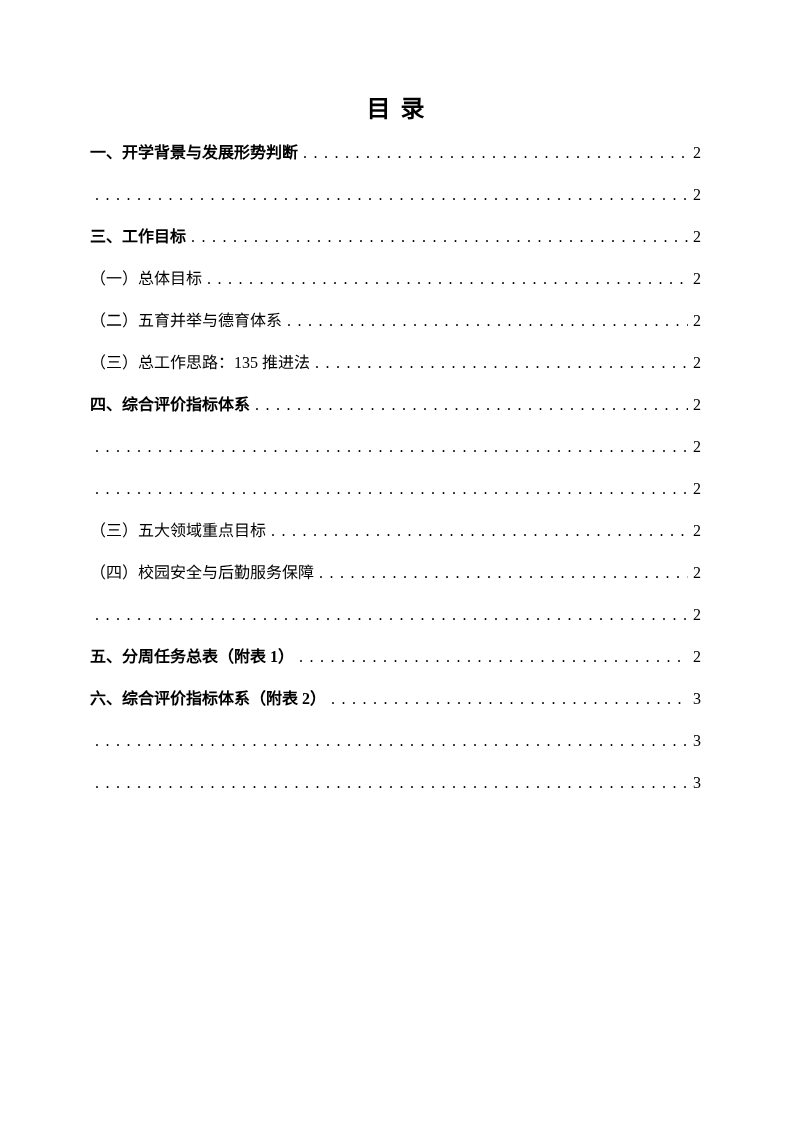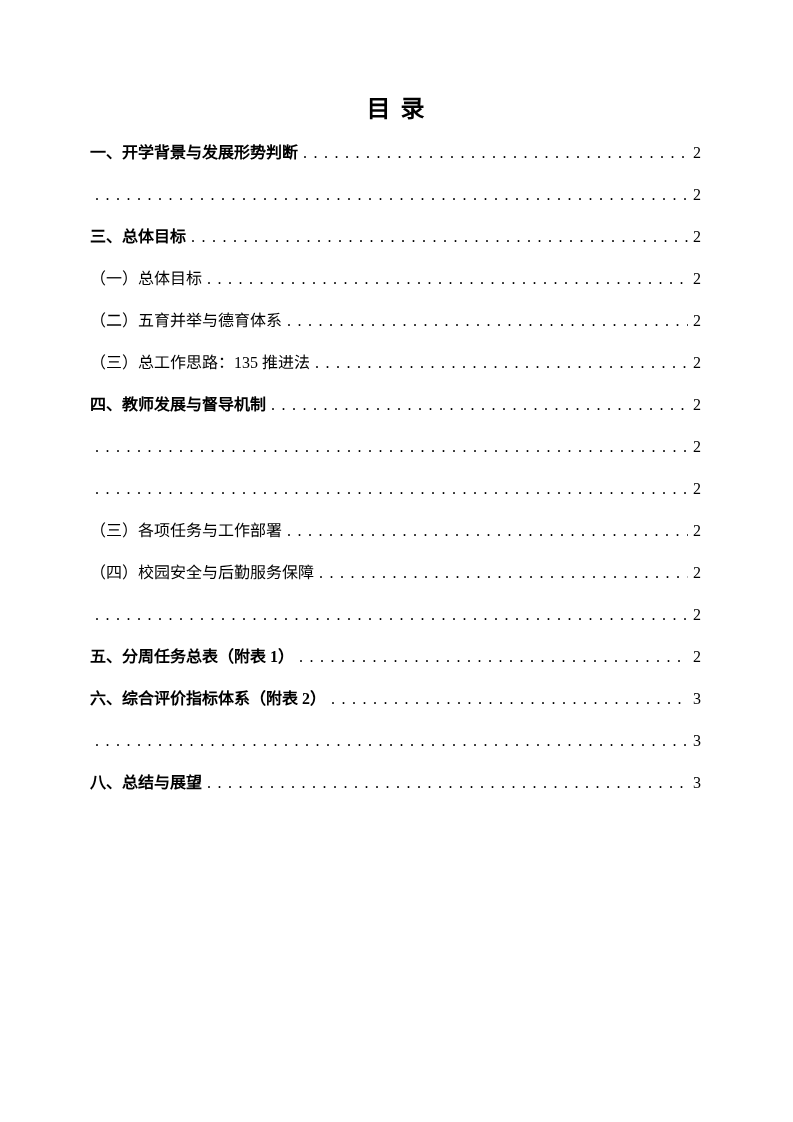--- a/index.html
+++ b/index.html
@@ -76,21 +76,21 @@
       <span class="leader"></span>
       <span class="toc-page">2</span>
     </div>
 
     <div class="toc-row main">
       <span class="leader"></span>
       <span class="toc-page">2</span>
     </div>
 
     <div class="toc-row main">
-      <span class="toc-label">三、总体目标</span>
+      <span class="toc-label">三、工作目标</span>
       <span class="leader"></span>
       <span class="toc-page">2</span>
     </div>
 
     <div class="toc-row sub">
       <span class="toc-label">（一）总体目标</span>
       <span class="leader"></span>
       <span class="toc-page">2</span>
     </div>
 
@@ -100,37 +100,37 @@
       <span class="toc-page">2</span>
     </div>
 
     <div class="toc-row sub">
       <span class="toc-label">（三）总工作思路：135 推进法</span>
       <span class="leader"></span>
       <span class="toc-page">2</span>
     </div>
 
     <div class="toc-row main">
-      <span class="toc-label">四、教师发展与督导机制</span>
+      <span class="toc-label">四、综合评价指标体系</span>
       <span class="leader"></span>
       <span class="toc-page">2</span>
     </div>
 
     <div class="toc-row sub">
       <span class="leader"></span>
       <span class="toc-page">2</span>
     </div>
 
     <div class="toc-row sub">
       <span class="leader"></span>
       <span class="toc-page">2</span>
     </div>
 
     <div class="toc-row sub">
-      <span class="toc-label">（三）各项任务与工作部署</span>
+      <span class="toc-label">（三）五大领域重点目标</span>
       <span class="leader"></span>
       <span class="toc-page">2</span>
     </div>
 
     <div class="toc-row sub">
       <span class="toc-label">（四）校园安全与后勤服务保障</span>
       <span class="leader"></span>
       <span class="toc-page">2</span>
     </div>
 
@@ -150,19 +150,18 @@
       <span class="leader"></span>
       <span class="toc-page">3</span>
     </div>
 
     <div class="toc-row main">
       <span class="leader"></span>
       <span class="toc-page">3</span>
     </div>
 
     <div class="toc-row main">
-      <span class="toc-label">八、总结与展望</span>
       <span class="leader"></span>
       <span class="toc-page">3</span>
     </div>
 
   </div>
 </div>
 
 </body></html>

